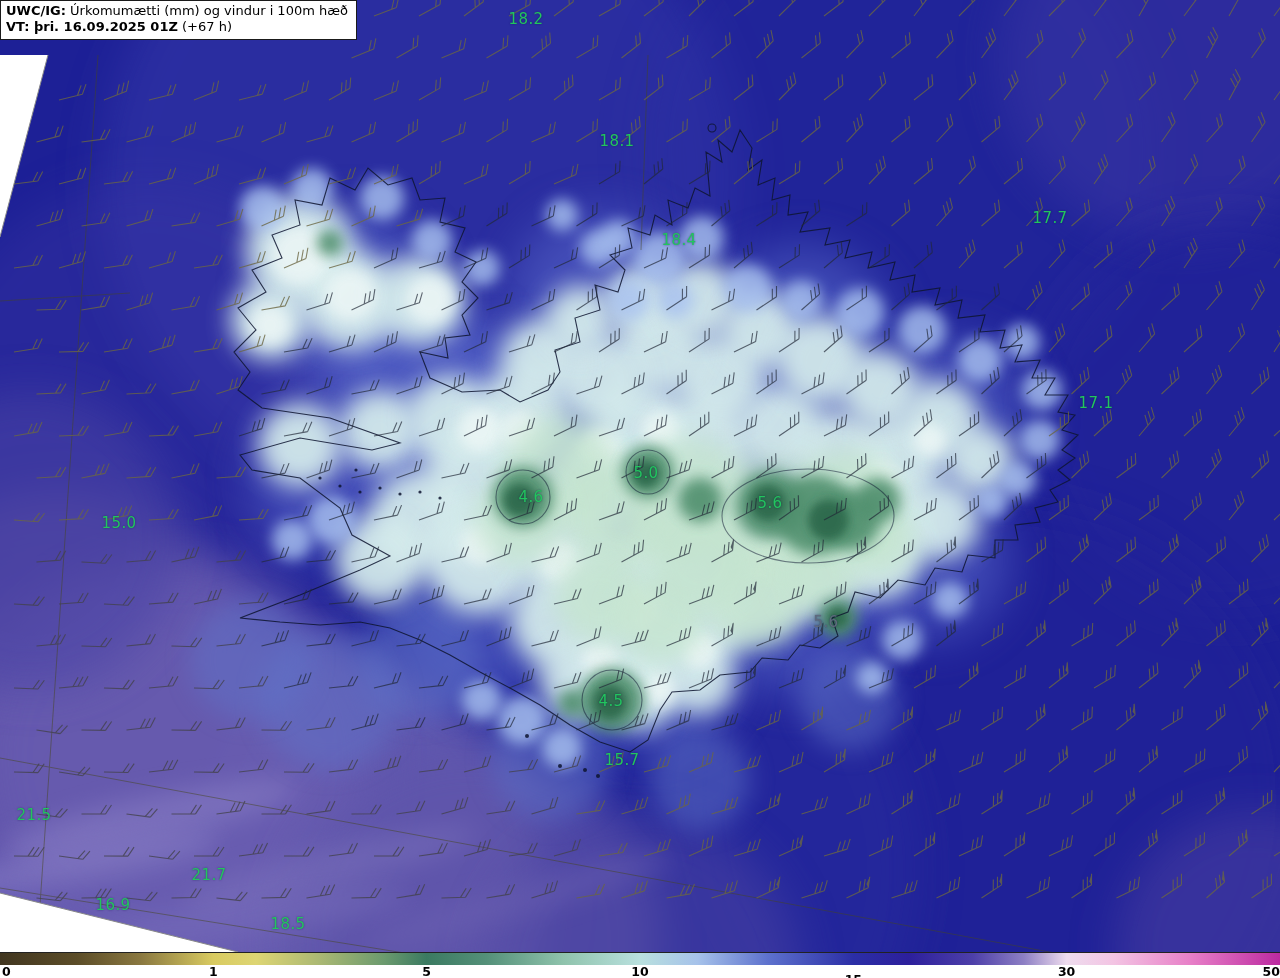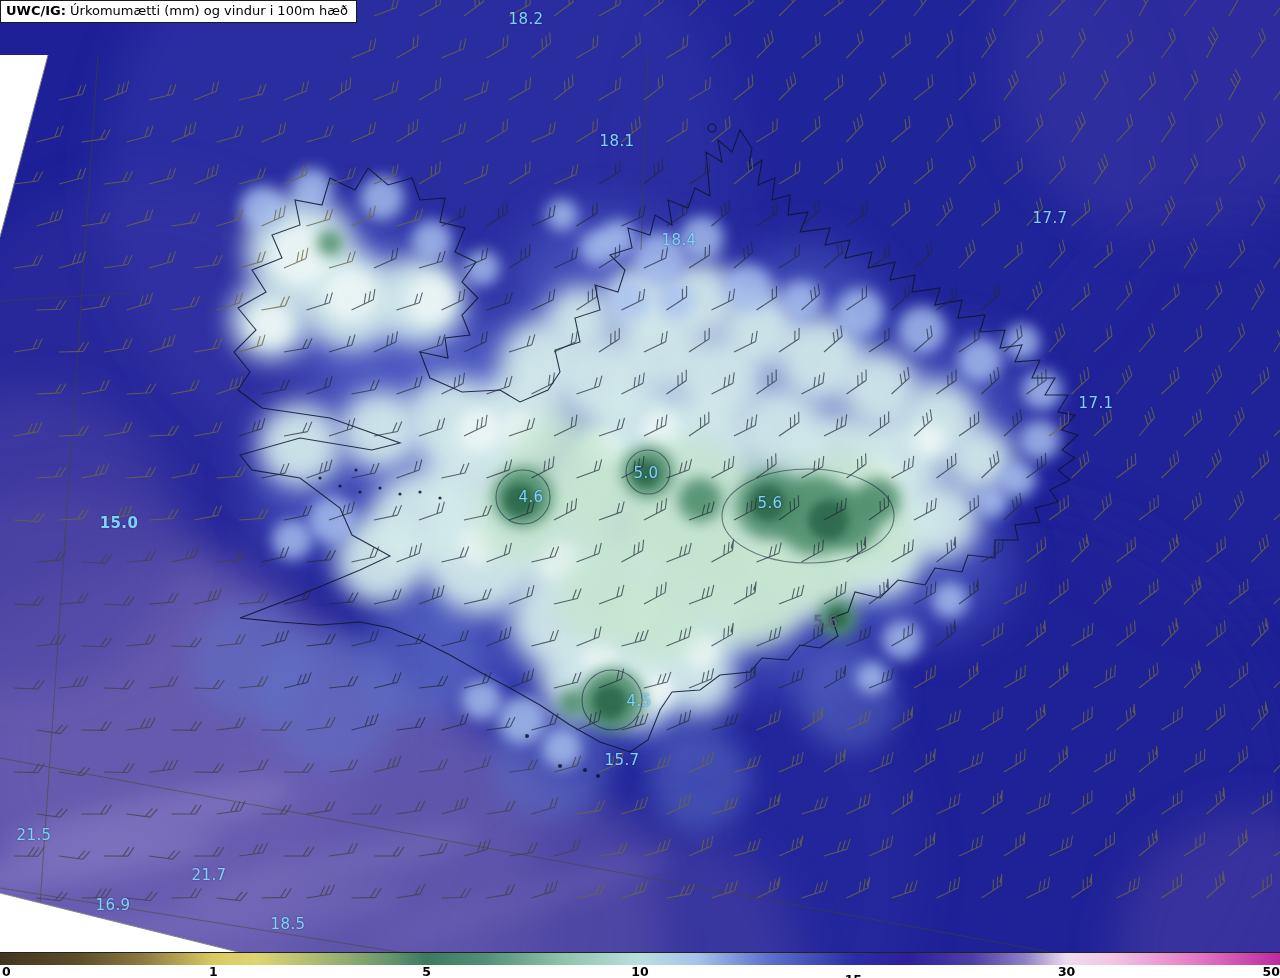--- a/index.html
+++ b/index.html
@@ -1,21 +1,21 @@
 <!DOCTYPE html>
 <html><head>
 <meta charset="utf-8">
 <style>
   html,body{margin:0;padding:0;background:#000;}
   .viewport{position:relative;width:1280px;height:978px;overflow:hidden;
     font-family:"DejaVu Sans",sans-serif;background:#1d2096;}
   .map-svg{position:absolute;left:0;top:0;z-index:1;}
   .labels-layer{position:absolute;inset:0;z-index:3;pointer-events:none;}
   .contour-label{position:absolute;transform:translate(-50%,-50%);
-    font-size:15px;color:#7dd3fc;letter-spacing:.4px;
+    font-size:15px;color:#22c55e;letter-spacing:.4px;
     text-shadow:0 0 2px rgba(15,15,60,.55);white-space:nowrap;}
   .titlebox{position:absolute;top:0;left:0;z-index:6;background:#ffffff;
     border:1px solid #1a1a1a;padding:2px 8px 3px 5px;color:#000;line-height:1.25;}
   .titlebox .l1{font-size:13px;}
   .titlebox .l2{font-size:12px;}
   .titlebox .l3{font-size:13px;}
   .b{font-weight:bold;}
   .colorbar{position:absolute;left:0;bottom:0;width:1280px;height:26px;
     background:#ffffff;z-index:5;}
   .cb-strip{position:absolute;top:0;left:0;width:100%;height:13px;
@@ -2230,35 +2230,36 @@
         </g>
       </g>
   </svg>
 
   <div class="labels-layer" id="labels">
       <div class="contour-label" style="left: 526px; top: 19px;">18.2</div>
       <div class="contour-label" style="left: 617px; top: 141px;">18.1</div>
       <div class="contour-label" style="left: 679px; top: 240px;">18.4</div>
       <div class="contour-label" style="left: 1050px; top: 218px;">17.7</div>
       <div class="contour-label" style="left: 1096px; top: 403px;">17.1</div>
-      <div class="contour-label" style="left: 119px; top: 523px; font-weight: bold;">15.0</div>
+      <div class="contour-label" style="left: 119px; top: 523px;">15.0</div>
       <div class="contour-label" style="left: 531px; top: 497px; text-align: center;">4.6</div>
       <div class="contour-label" style="left: 646px; top: 473px;">5.0</div>
       <div class="contour-label" style="left: 770px; top: 503px;">5.6</div>
       <div class="contour-label" style="left: 826px; top: 622px; color: rgb(95, 106, 125);">5.6</div>
-      <div class="contour-label" style="left: 611px; top: 701px; margin-left: 28px;">4.5</div>
+      <div class="contour-label" style="left: 611px; top: 701px;">4.5</div>
       <div class="contour-label" style="left: 622px; top: 760px;">15.7</div>
-      <div class="contour-label" style="left: 34px; top: 835px;">21.5</div>
+      <div class="contour-label" style="left: 34px; top: 815px;">21.5</div>
       <div class="contour-label" style="left: 209px; top: 875px;">21.7</div>
       <div class="contour-label" style="left: 288px; top: 924px;">18.5</div>
       <div class="contour-label" style="left: 113px; top: 905px;">16.9</div>
     </div>
 
   <div class="titlebox">
     <div class="l1"><span class="b">UWC/IG:</span><span> Úrkomumætti (mm) og vindur i 100m hæð</span></div>
+    <div class="l3"><span class="b">VT: þri. 16.09.2025 01Z</span><span> (+67 h)</span></div>
   </div>
 
   <div class="colorbar">
     <div class="cb-strip" style="background: linear-gradient(90deg, rgb(65, 54, 32) 0%, rgb(92, 77, 40) 6%, rgb(138, 120, 64) 11%, rgb(217, 203, 97) 16.67%, rgb(221, 213, 115) 20%, rgb(170, 184, 115) 25%, rgb(107, 154, 110) 30%, rgb(59, 122, 97) 33.33%, rgb(84, 144, 121) 38%, rgb(143, 195, 172) 44%, rgb(185, 224, 222) 50%, rgb(166, 194, 234) 54.5%, rgb(93, 113, 205) 60%, rgb(43, 46, 166) 66.67%, rgb(44, 31, 156) 71%, rgb(77, 63, 169) 76%, rgb(141, 127, 196) 80%, rgb(238, 220, 238) 83.33%, rgb(243, 196, 227) 87%, rgb(231, 127, 199) 93%, rgb(188, 42, 160) 100%);"></div>
     <div class="cb-ticks" id="cbticks">
         <span style="left: 2px; transform: none;">0</span>
         <span style="left: 16.67%; transform: translateX(-50%);">1</span>
         <span style="left: 33.33%; transform: translateX(-50%);">5</span>
         <span style="left: 50%; transform: translateX(-50%);">10</span>
         <span style="left: 66.67%; transform: translateX(-50%); margin-top: 8px;">15</span>

